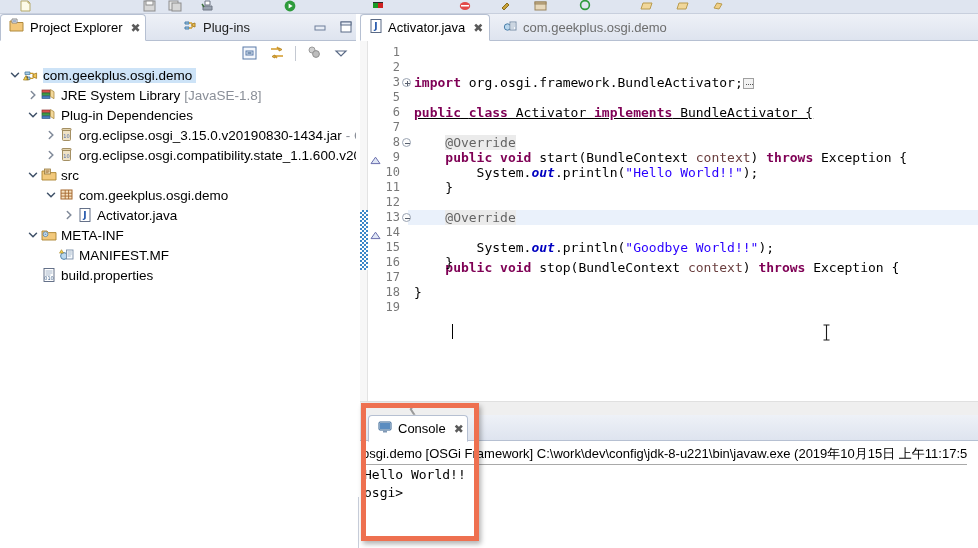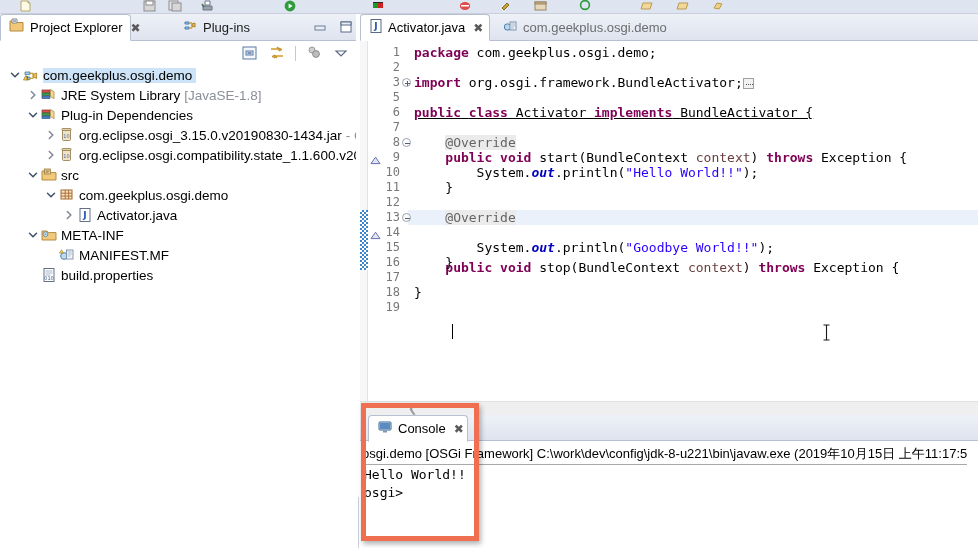--- a/index.html
+++ b/index.html
@@ -316,21 +316,21 @@
   <div class="tb-icon" style="left:711px">
     <svg width="16" height="13" viewBox="0 0 16 13">
         <path d="M3 9l3-5 5 1-3 5z" fill="#f0cf86" stroke="#b99b4e"></path>
       </svg>
   </div>
 </div>
 
 <div id="left-panel">
 
   <div id="left-tabbar">
-    <div class="vtab active" style="left:0; width:131px;">
+    <div class="vtab active" style="left:0; width:146px;">
       <span>
         <svg width="16" height="16" viewBox="0 0 16 16">
           <path d="M1 3h6l1 1.5h6V13H1z" fill="#f2c77a" stroke="#b08a3c"></path>
           <path d="M3 1h5v4H3z" fill="#fff" stroke="#8a8a8a"></path>
           <path d="M4 2.3h3M4 3.4h3" stroke="#7a90b8" stroke-width="0.8"></path>
         </svg>
       </span>
       <span>Project Explorer</span>
       <span class="tab-x">✖</span>
     </div>
@@ -600,21 +600,20 @@
         <div class="lineno" style="top: 169px;">13</div>
         <div class="lineno" style="top: 184px;">14</div>
         <div class="lineno" style="top: 199px;">15</div>
         <div class="lineno" style="top: 214px;">16</div>
         <div class="lineno" style="top: 229px;">17</div>
         <div class="lineno" style="top: 244px;">18</div>
         <div class="lineno" style="top: 259px;">19</div>
       </div>
     <div class="hl-line" style="top: 169px;"></div>
       <div id="code-lines">
-        <div class="cline" style="top: 4px;"><span class="kw">package</span><span class="plain"> com.geekplus.osgi.demo;</span></div>
         <div class="cline" style="top: 19px;"></div>
         <div class="cline" style="top: 34px;"><span class="kw">import</span><span class="plain"> org.osgi.framework.BundleActivator;</span><span class="ellipsis-box"></span></div>
         <div class="cline" style="top: 49px;"></div>
         <div class="cline" style="top: 64px; text-decoration: underline;"><span class="kw">public</span><span class="plain"> </span><span class="kw">class</span><span class="plain"> Activator </span><span class="kw">implements</span><span class="plain"> BundleActivator {</span></div>
         <div class="cline" style="top: 79px;"></div>
         <div class="cline" style="top: 94px;"><span class="plain">    </span><span class="ann">@Override</span></div>
         <div class="cline" style="top: 109px;"><span class="plain">    </span><span class="kw">public</span><span class="plain"> </span><span class="kw">void</span><span class="plain"> start(BundleContext </span><span class="par">context</span><span class="plain">) </span><span class="kw">throws</span><span class="plain"> Exception {</span></div>
         <div class="cline" style="top: 124px;"><span class="plain">        System.</span><span class="fld">out</span><span class="plain">.println(</span><span class="str">"Hello World!!"</span><span class="plain">);</span></div>
         <div class="cline" style="top: 139px;"><span class="plain">    }</span></div>
         <div class="cline" style="top: 154px;"></div>

